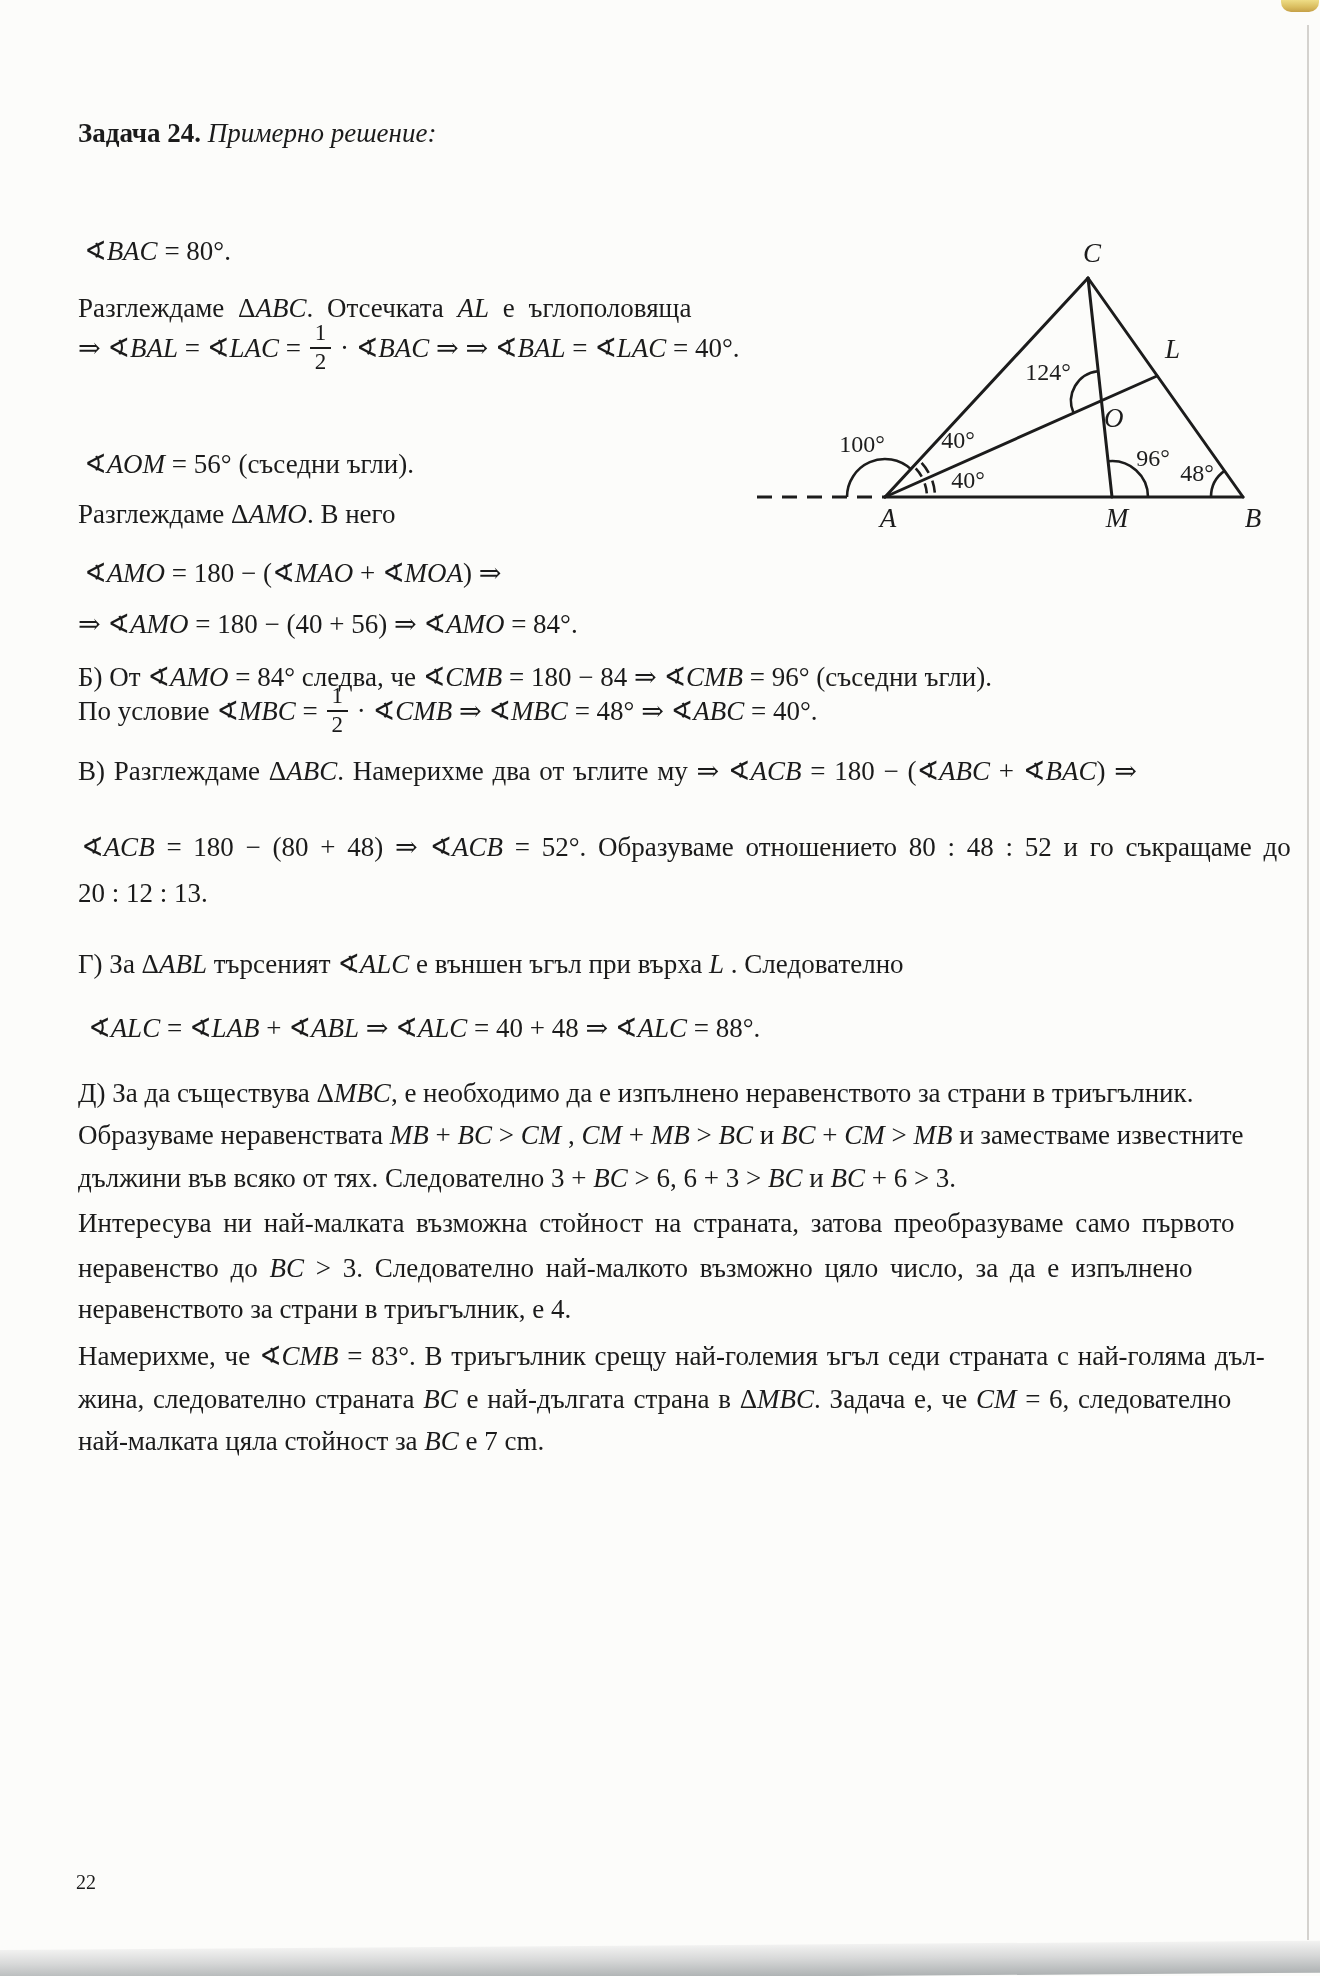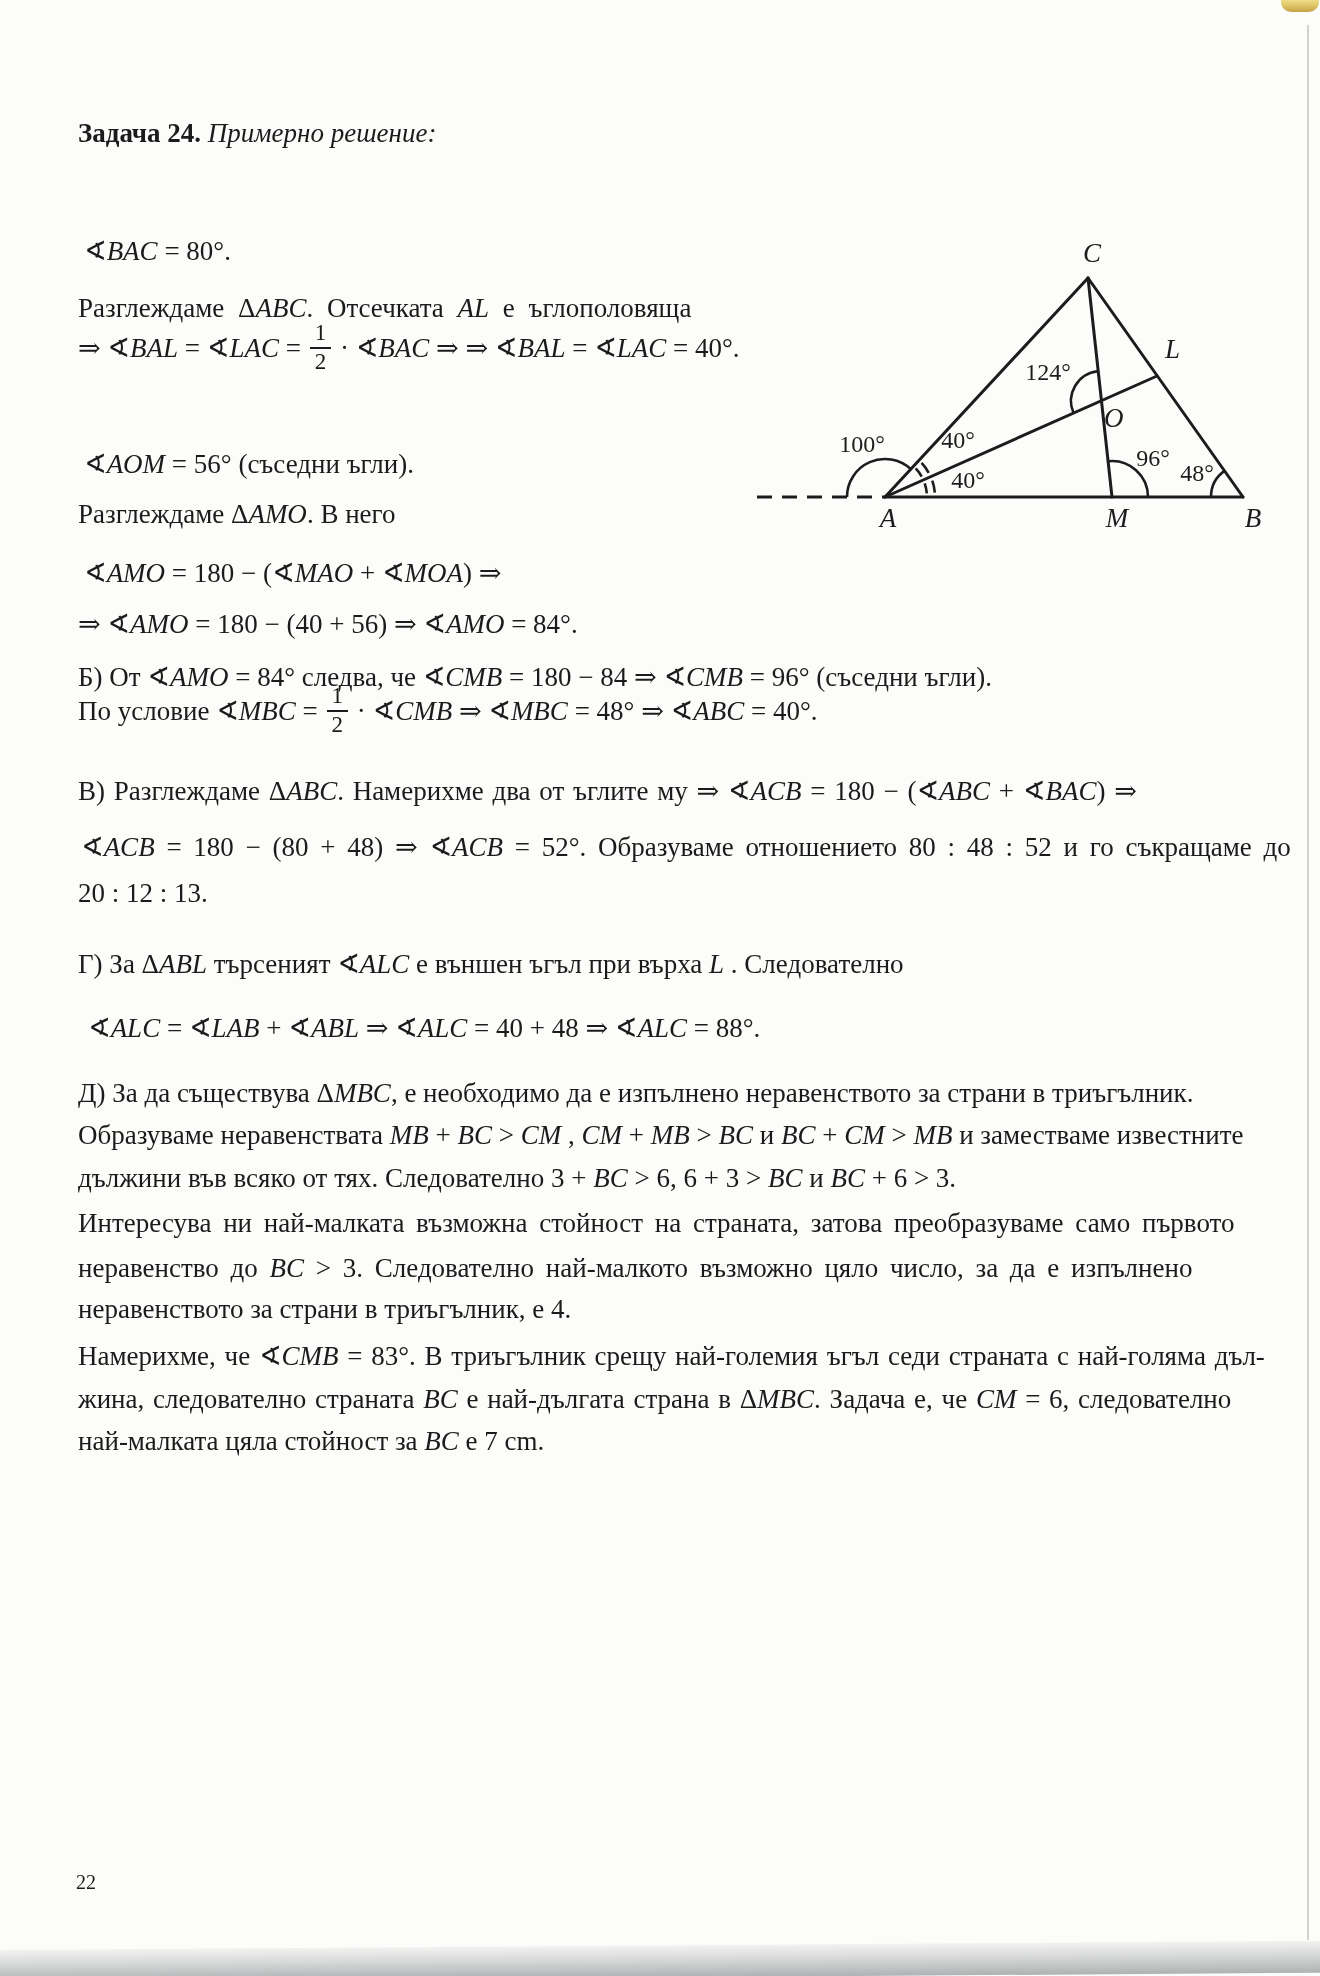--- a/index.html
+++ b/index.html
@@ -40,21 +40,21 @@
   <div class="ln ws3" style="top:260px"><span>Разглеждаме Δ</span><span class="it">ABC</span><span>. Отсечката </span><span class="it">AL</span><span> е ъглополовяща</span></div>
   <div class="ln" style="top:292px"><span>⇒ ∢</span><span class="it">BAL</span><span> = ∢</span><span class="it">LAC</span><span> = </span><span class="frac"><span class="num">1</span><span class="den">2</span></span><span> · ∢</span><span class="it">BAC</span><span> ⇒ ⇒ ∢</span><span class="it">BAL</span><span> = ∢</span><span class="it">LAC</span><span> = 40°.</span></div>
   <div class="ln" style="top:416px;left:84px"><span>∢</span><span class="it">AOM</span><span> = 56° (съседни ъгли).</span></div>
   <div class="ln" style="top:466px"><span>Разглеждаме Δ</span><span class="it">AMO</span><span>. В него</span></div>
   <div class="ln" style="top:525px;left:84px"><span>∢</span><span class="it">AMO</span><span> = 180 − (∢</span><span class="it">MAO</span><span> + ∢</span><span class="it">MOA</span><span>) ⇒</span></div>
   <div class="ln" style="top:576px"><span>⇒ ∢</span><span class="it">AMO</span><span> = 180 − (40 + 56) ⇒ ∢</span><span class="it">AMO</span><span> = 84°.</span></div>
 
   <div class="ln" style="top:629px"><span>Б) От ∢</span><span class="it">AMO</span><span> = 84° следва, че ∢</span><span class="it">CMB</span><span> = 180 − 84 ⇒ ∢</span><span class="it">CMB</span><span> = 96° (съседни ъгли).</span></div>
   <div class="ln" style="top:655px"><span>По условие ∢</span><span class="it">MBC</span><span> = </span><span class="frac"><span class="num">1</span><span class="den">2</span></span><span> · ∢</span><span class="it">CMB</span><span> ⇒ ∢</span><span class="it">MBC</span><span> = 48° ⇒ ∢</span><span class="it">ABC</span><span> = 40°.</span></div>
 
-  <div class="ln ws1" style="top:743px"><span>В) Разглеждаме Δ</span><span class="it">ABC</span><span>. Намерихме два от ъглите му ⇒ ∢</span><span class="it">ACB</span><span> = 180 − (∢</span><span class="it">ABC</span><span> + ∢</span><span class="it">BAC</span><span>) ⇒</span></div>
+  <div class="ln ws1" style="top:723px"><span>В) Разглеждаме Δ</span><span class="it">ABC</span><span>. Намерихме два от ъглите му ⇒ ∢</span><span class="it">ACB</span><span> = 180 − (∢</span><span class="it">ABC</span><span> + ∢</span><span class="it">BAC</span><span>) ⇒</span></div>
   <div class="ln ws2" style="top:799px;left:81px"><span>∢</span><span class="it">ACB</span><span> = 180 − (80 + 48) ⇒ ∢</span><span class="it">ACB</span><span> = 52°. Образуваме отношението 80 : 48 : 52 и го съкращаме до</span></div>
   <div class="ln" style="top:845px"><span>20 : 12 : 13.</span></div>
 
   <div class="ln" style="top:916px"><span>Г) За Δ</span><span class="it">ABL</span><span> търсеният ∢</span><span class="it">ALC</span><span> е външен ъгъл при върха </span><span class="it">L</span><span> . Следователно</span></div>
   <div class="ln" style="top:980px;left:88px"><span>∢</span><span class="it">ALC</span><span> = ∢</span><span class="it">LAB</span><span> + ∢</span><span class="it">ABL</span><span> ⇒ ∢</span><span class="it">ALC</span><span> = 40 + 48 ⇒ ∢</span><span class="it">ALC</span><span> = 88°.</span></div>
 
   <div class="ln" style="top:1045px"><span>Д) За да съществува Δ</span><span class="it">MBC</span><span>, е необходимо да е изпълнено неравенството за страни в триъгълник.</span></div>
   <div class="ln" style="top:1087px"><span>Образуваме неравенствата </span><span class="it">MB</span><span> + </span><span class="it">BC</span><span> &gt; </span><span class="it">CM</span><span> , </span><span class="it">CM</span><span> + </span><span class="it">MB</span><span> &gt; </span><span class="it">BC</span><span> и </span><span class="it">BC</span><span> + </span><span class="it">CM</span><span> &gt; </span><span class="it">MB</span><span> и заместваме известните</span></div>
   <div class="ln" style="top:1130px"><span>дължини във всяко от тях. Следователно 3 + </span><span class="it">BC</span><span> &gt; 6, 6 + 3 &gt; </span><span class="it">BC</span><span> и </span><span class="it">BC</span><span> + 6 &gt; 3.</span></div>
   <div class="ln ws2" style="top:1175px"><span>Интересува ни най-малката възможна стойност на страната, затова преобразуваме само първото</span></div>

